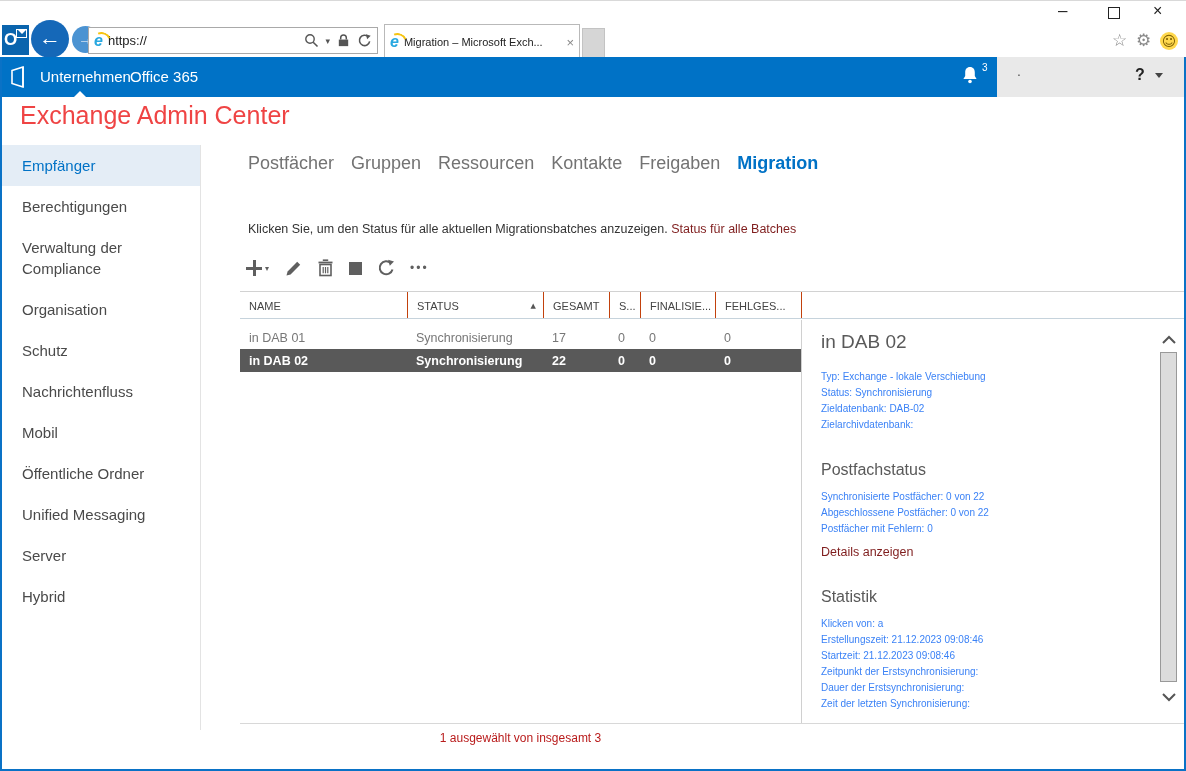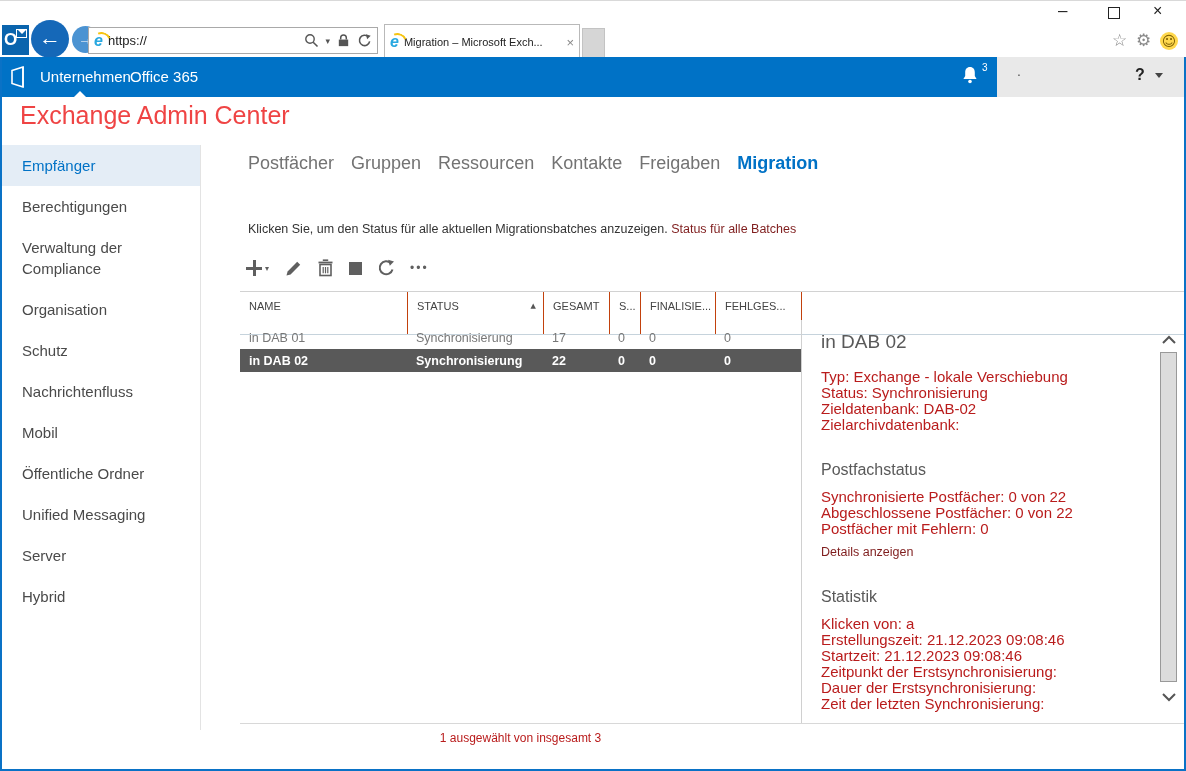--- a/index.html
+++ b/index.html
@@ -81,21 +81,21 @@
   .toolbar { position:absolute; left:246px; top:254px; height:26px; display:flex; align-items:center; gap:15px; color:#5f5f5f; }
   .tb { display:flex; align-items:center; cursor:pointer; }
   .plus-h { width:16px; height:3px; background:#5f5f5f; position:absolute; top:7px; left:0; }
   .plus-v { width:3px; height:16px; background:#5f5f5f; position:absolute; top:0.5px; left:6.5px; }
   .plus-box { position:relative; width:16px; height:17px; }
   .add-caret { font-size:8px; color:#5f5f5f; margin-left:3px; font-family:"DejaVu Sans",sans-serif;}
   .stop-sq { width:13px; height:13px; background:#5f5f5f; }
   .more-dots { font-size:12px; letter-spacing:2px; color:#5f5f5f; }
 
   
-  .grid-header { position:absolute; left:240px; top:290px; width:944px; height:44px;
+  .grid-header { position:absolute; left:240px; top:290px; width:944px; height:28px;
       border-top:1px solid #d2d2d2; border-bottom:1px solid #c6d3dc; display:flex;
       font-size:11px; color:#444; }
   .hcell { padding:8px 0 0 9px; height:100%; }
   .hcell + .hcell { border-left:1px solid #c2410c; }
   .hc-name{width:167px;} .hc-status{width:136px; display:flex;} .hc-gesamt{width:66px;}
   .hc-s{width:31px;} .hc-final{width:75px;} .hc-fehl{width:86px;} .hc-fill{flex:1;}
   .sort-arrow { font-size:7px; color:#555; margin:2px 7px 0 auto; font-family:"DejaVu Sans",sans-serif; }
 
   .rows { position:absolute; left:240px; top:325px; width:561px; }
   .row { height:23px; display:flex; align-items:center; font-size:12.5px; color:#777; cursor:pointer; }
@@ -103,21 +103,21 @@
   .cell { padding-left:9px; overflow:hidden; white-space:nowrap; }
   .c0{width:167px;} .c1{width:136px;} .c2{width:66px;} .c3{width:31px;} .c4{width:75px;} .c5{width:86px;}
 
   .footer-divider { position:absolute; left:240px; top:722px; width:944px; height:1px; background:#d8d8d8; }
   .list-footer { position:absolute; left:240px; top:730px; width:561px; text-align:center; font-size:12px; color:#b91c1c; }
 
   
   .details { position:absolute; left:801px; top:319px; width:383px; height:403px; border-left:1px solid #d0d0d0;
       padding:11px 44px 0 19px; overflow:hidden; }
   .details-title { font-size:19px; color:#595959; margin-bottom:16px; }
-  .prop-line { font-size:15px; color:#b91c1c; line-height:16px; }
+  .prop-line { font-size:10px; color:#3b82f6; line-height:16px; }
   .section-heading { font-size:16px; color:#595959; margin:28px 0 10px 0; }
   .details-link { display:inline-block; margin-top:8px; font-size:12.5px; }
   .scroll-up, .scroll-down { position:absolute; left:359px; width:16px; height:10px; cursor:pointer; }
   .scroll-up { top:15px; } .scroll-down { top:372px; }
   .scroll-thumb { position:absolute; left:358px; top:32px; width:17px; height:330px; background:#dcdcdc; border:1px solid #999; cursor:pointer; }
 
   svg { display:block; }
 </style>
 </head>
 <body>

